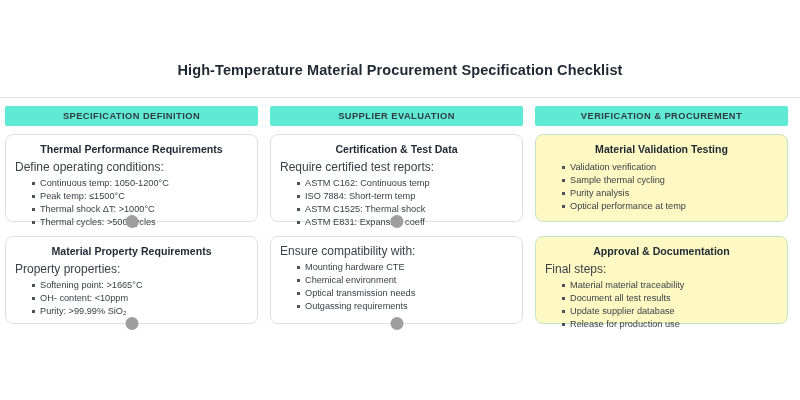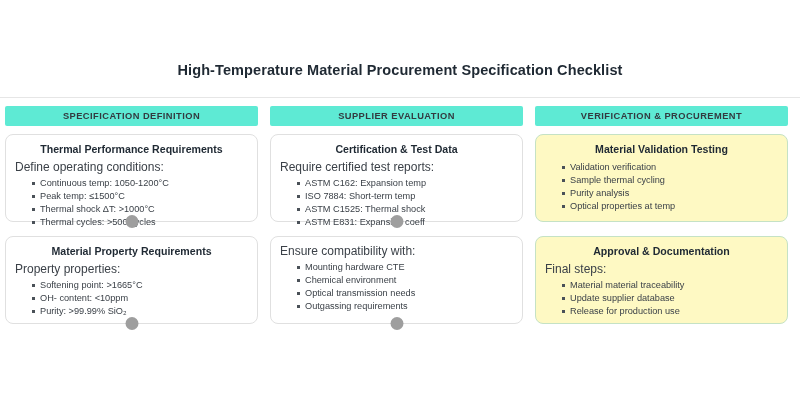--- a/index.html
+++ b/index.html
@@ -174,21 +174,21 @@
           </ul>
           <div class="connector tail"></div>
         </div>
       </div>
       <div class="column">
         <div class="col-header">SUPPLIER EVALUATION</div>
         <div class="card">
           <div class="card-title">Certification &amp; Test Data</div>
           <div class="card-intro">Require certified test reports:</div>
           <ul class="card-list">
-            <li>ASTM C162: Expansion temp</li>
+            <li>ASTM C162: Continuous temp</li>
             <li>ISO 7884: Short-term temp</li>
             <li>ASTM C1525: Thermal shock</li>
             <li>ASTM E831: Expansion coeff</li>
           </ul>
           <div class="connector mid"></div>
         </div>
         <div class="card">
           <div class="card-intro">Ensure compatibility with:</div>
           <ul class="card-list">
             <li>Mounting hardware CTE</li>
@@ -200,28 +200,29 @@
         </div>
       </div>
       <div class="column">
         <div class="col-header">VERIFICATION &amp; PROCUREMENT</div>
         <div class="card green">
           <div class="card-title">Material Validation Testing</div>
           <ul class="card-list">
             <li>Validation verification</li>
             <li>Sample thermal cycling</li>
             <li>Purity analysis</li>
-            <li>Optical properties at temp</li>
+            <li>Optical performance at temp</li>
           </ul>
         </div>
         <div class="card green">
           <div class="card-title">Approval &amp; Documentation</div>
           <div class="card-intro">Final steps:</div>
           <ul class="card-list">
             <li>Material material traceability</li>
+            <li>Document all test results</li>
             <li>Update supplier database</li>
             <li>Release for production use</li>
           </ul>
         </div>
       </div>
     </div>
 
 </div>
 
 </body></html>

